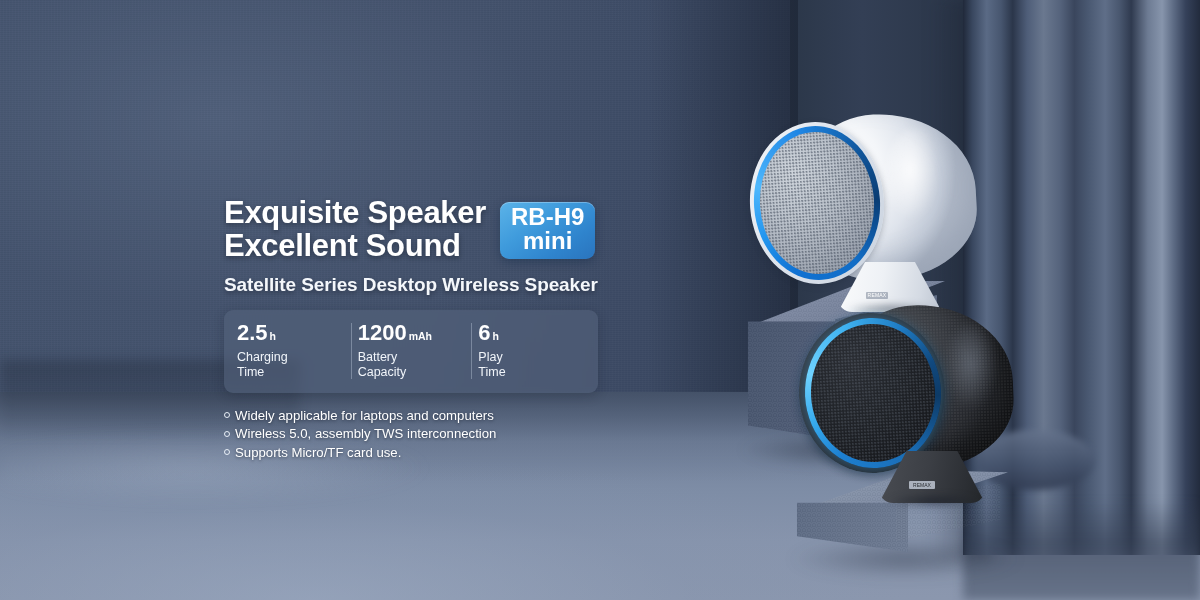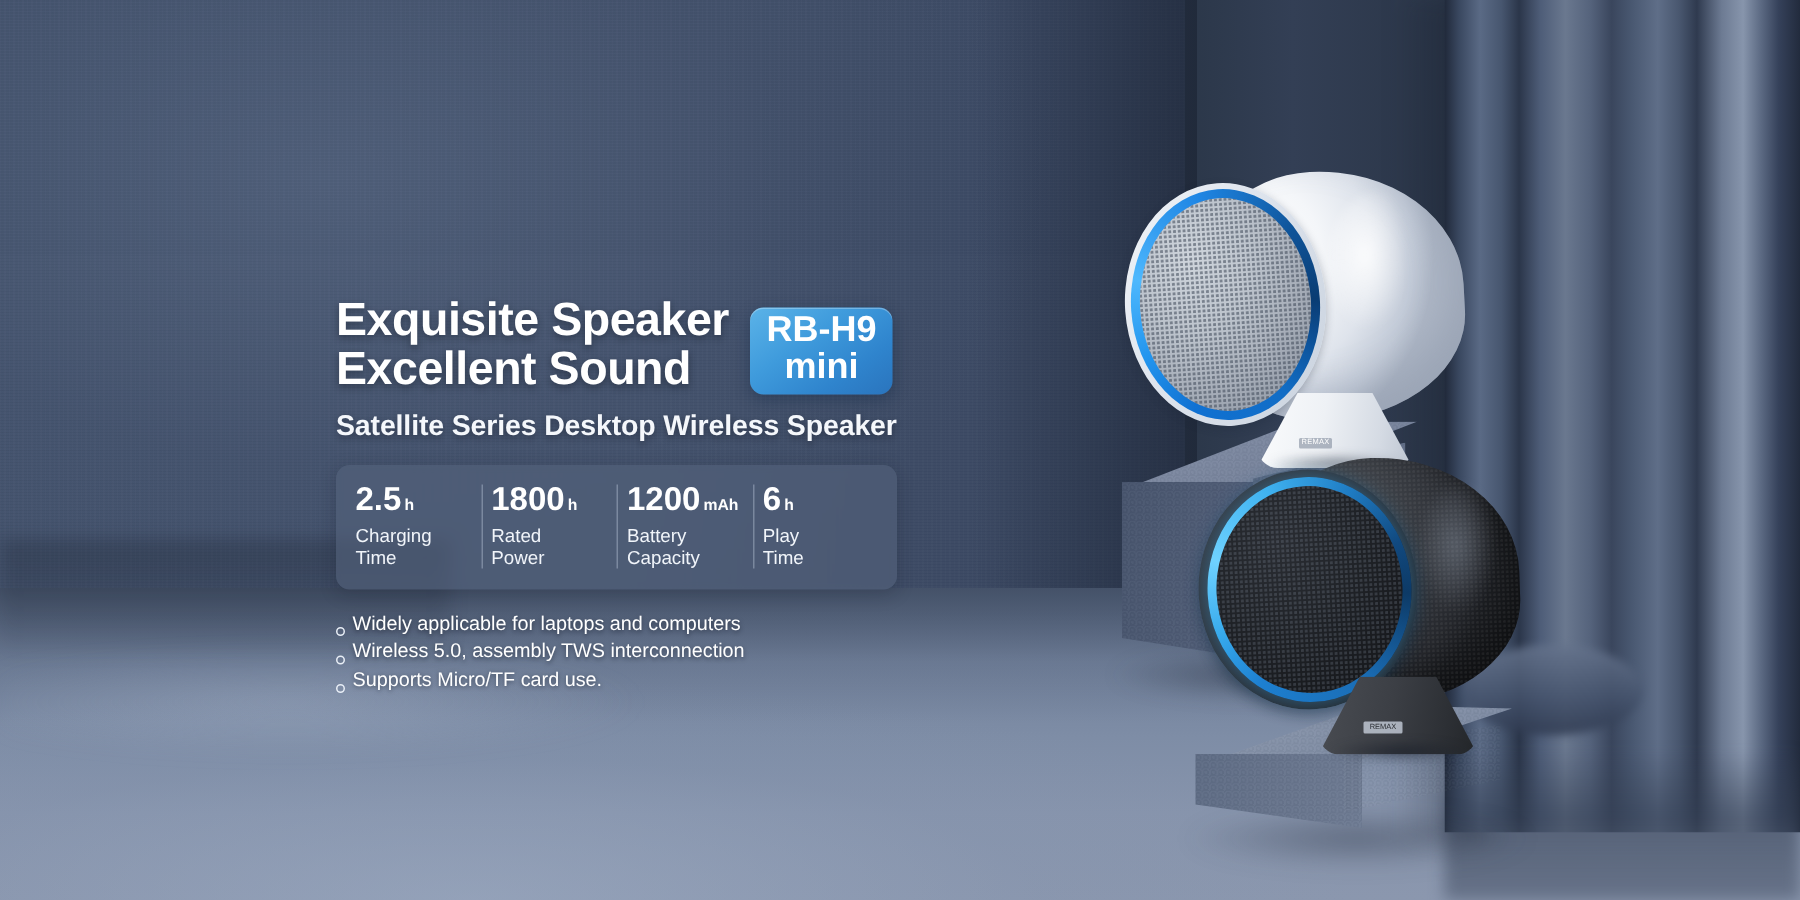--- a/index.html
+++ b/index.html
@@ -278,21 +278,21 @@
   .sb-contact-shadow {
     position: absolute; left: 72px; top: 186px; width: 132px; height: 20px;
     background: radial-gradient(ellipse 64px 10px at 50% 50%, rgba(18,24,36,0.55) 0%, rgba(0,0,0,0) 75%);
     filter: blur(3px);
   }
 
   
   .copy { position: absolute; left: 224px; top: 196px; width: 420px; }
 
   .headline {
-    display: flex; align-items: flex-end; gap: 14px;
+    display: flex; align-items: center; gap: 14px;
   }
   .headline-lines {
     color: #ffffff;
     font-size: 31px; font-weight: 700; line-height: 1.08;
     letter-spacing: -0.3px;
     text-shadow: 0 2px 5px rgba(16,22,34,0.45);
     white-space: nowrap;
   }
   .badge {
     margin-top: 2px;
@@ -352,21 +352,21 @@
     font-size: 12.5px; font-weight: 400;
     line-height: 1.22;
   }
 
   
   .bullets {
     margin-top: 14px;
     list-style: none;
   }
   .bullet {
-    display: flex; align-items: flex-end; gap: 5px;
+    display: flex; align-items: center; gap: 5px;
     color: #ffffff;
     font-size: 13.2px;
     line-height: 1.42;
     text-shadow: 0 1px 3px rgba(16,22,34,0.55);
     white-space: nowrap;
   }
   .bullet-marker {
     flex: none;
     width: 6px; height: 6px;
     border: 1.2px solid #e8eef6;
@@ -468,29 +468,20 @@
     <div class="subtitle">Satellite Series Desktop Wireless Speaker</div>
 
     <div class="specs">
       <div class="spec">
         <div class="spec-value">
           <span>2.5</span><span class="spec-unit">h</span>
         </div>
         <div class="spec-label">
           <div>Charging</div>
           <div>Time</div>
-        </div>
-      </div>
-      <div class="spec">
-        <div class="spec-value">
-          <span>1800</span><span class="spec-unit">h</span>
-        </div>
-        <div class="spec-label">
-          <div>Rated</div>
-          <div>Power</div>
         </div>
       </div>
       <div class="spec">
         <div class="spec-value">
           <span>1200</span><span class="spec-unit">mAh</span>
         </div>
         <div class="spec-label">
           <div>Battery</div>
           <div>Capacity</div>
         </div>

